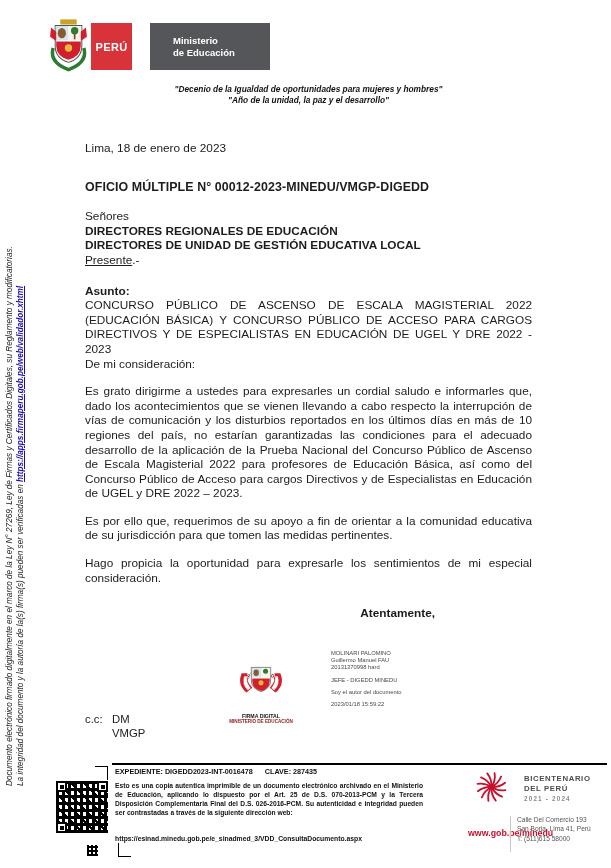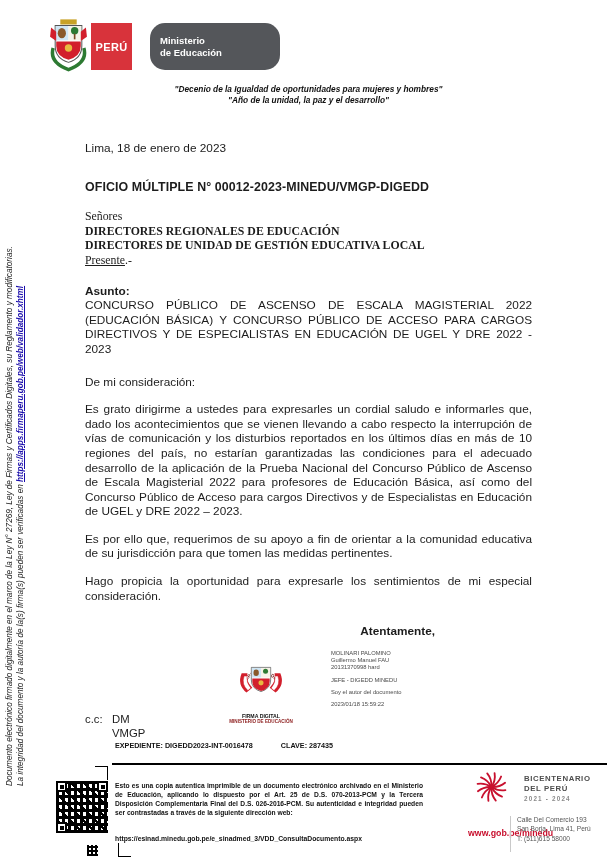--- a/index.html
+++ b/index.html
@@ -15,38 +15,38 @@
   }
   .sidebar a{color:#1a0dab;font-weight:bold;text-decoration:underline;cursor:pointer;}
   
   .coat{position:absolute;left:47px;top:17px;width:43px;height:58px;}
   .peru-block{
     position:absolute;left:91px;top:23px;width:41px;height:47px;background:#D8333B;
     color:#fff;font-weight:bold;font-size:11px;letter-spacing:.4px;
     display:flex;align-items:center;justify-content:center;
   }
   .ministry-block{
-    position:absolute;left:150px;top:23px;width:130px;height:47px;background:#54565A;
+    position:absolute;left:150px;top:23px;width:120px;height:47px;background:#54565A;
     color:#fff;font-weight:bold;font-size:9.5px;line-height:12px;
-    display:flex;flex-direction:column;justify-content:center;padding-left:10px;box-sizing:border-box;border-radius:15px;
+    display:flex;flex-direction:column;justify-content:center;padding-left:23px;box-sizing:border-box;
   }
   .mottos{
     position:absolute;left:85px;top:84px;width:447px;text-align:center;
     font-weight:bold;font-style:italic;font-size:8.3px;line-height:10.5px;color:#111;
   }
   
   .letter{position:absolute;left:85px;top:141px;width:447px;font-size:11.8px;line-height:14.6px;}
   .oficio-title{font-weight:bold;font-size:12.4px;margin-top:24px;letter-spacing:.1px;}
-  .recipients{margin-top:15px;font-family:Liberation Serif, serif;}
+  .recipients{margin-top:15px;}
   .bold{font-weight:bold;}
   .presente{text-decoration:underline;}
   .asunto{margin-top:16px;display:flex;flex-direction:column;}
   .asunto-label{font-weight:bold;width:75px;flex:none;}
   .asunto-text{text-align:justify;flex:1;}
-  .greeting{margin-top:18px;}
+  .greeting{}
   .para{margin:13px 0 0 0;text-align:justify;}
   .closing{margin-top:21px;margin-left:150px;width:200px;text-align:right;font-weight:bold;}
   
   .seal{position:absolute;left:229px;top:650px;width:64px;text-align:center;}
   .seal-cap1{font-size:5.2px;font-weight:bold;color:#111;margin-top:1px;}
   .seal-cap2{font-size:4.6px;font-weight:bold;color:#8B1A1A;}
   .sig-text{position:absolute;left:331px;top:650px;font-size:5.8px;line-height:7.2px;color:#4a4a4a;}
   .sig-gap{margin-top:5px;}
   
   .cc{position:absolute;left:85px;top:713px;font-size:11.3px;line-height:13.5px;}
@@ -65,21 +65,21 @@
   }
   .finder{position:absolute;width:11px;height:11px;border:2.5px solid #000;background:#fff;box-sizing:border-box;}
   .finder::after{content:"";position:absolute;inset:1.5px;background:#000;}
   .f-tl{left:0;top:0;} .f-tr{right:0;top:0;} .f-bl{left:0;bottom:0;}
   .mini-code{
     position:absolute;left:87px;top:845px;width:11px;height:11px;
     background-image:
       repeating-linear-gradient(90deg,#000 0 2px,transparent 2px 4px),
       repeating-linear-gradient(0deg,#000 0 2px,#fff 2px 4px);
   }
-  .exp-row{position:absolute;left:115px;top:741px;width:310px;font-size:7.2px;font-weight:bold;color:#111;display:flex;gap:28px;}
+  .exp-row{position:absolute;left:115px;top:767px;width:310px;font-size:7.2px;font-weight:bold;color:#111;display:flex;gap:12px;}
   .legal{position:absolute;left:115px;top:782px;width:308px;font-size:6.7px;font-weight:bold;line-height:8.9px;text-align:justify;color:#111;}
   .doc-url{position:absolute;left:115px;top:835px;font-size:6.8px;font-weight:bold;color:#111;text-decoration:none;}
   .spiral{position:absolute;left:474px;top:767px;width:35px;height:41px;}
   .bicent{position:absolute;left:524px;top:774px;font-size:7.8px;font-weight:bold;color:#4d4d4d;line-height:9.5px;letter-spacing:.6px;}
   .bicent-years{font-size:6.3px;color:#8a8a8a;letter-spacing:1.2px;margin-top:1px;}
   .website{position:absolute;left:436px;top:828px;font-size:8.8px;font-weight:bold;color:#C8102E;text-decoration:none;margin-left:32px;}
   .vdiv{position:absolute;left:510px;top:816px;width:1px;height:36px;background:#c9c9c9;}
   .address{position:absolute;left:517px;top:815px;font-size:6.6px;color:#555;line-height:9.3px;}
 </style>
 </head>

